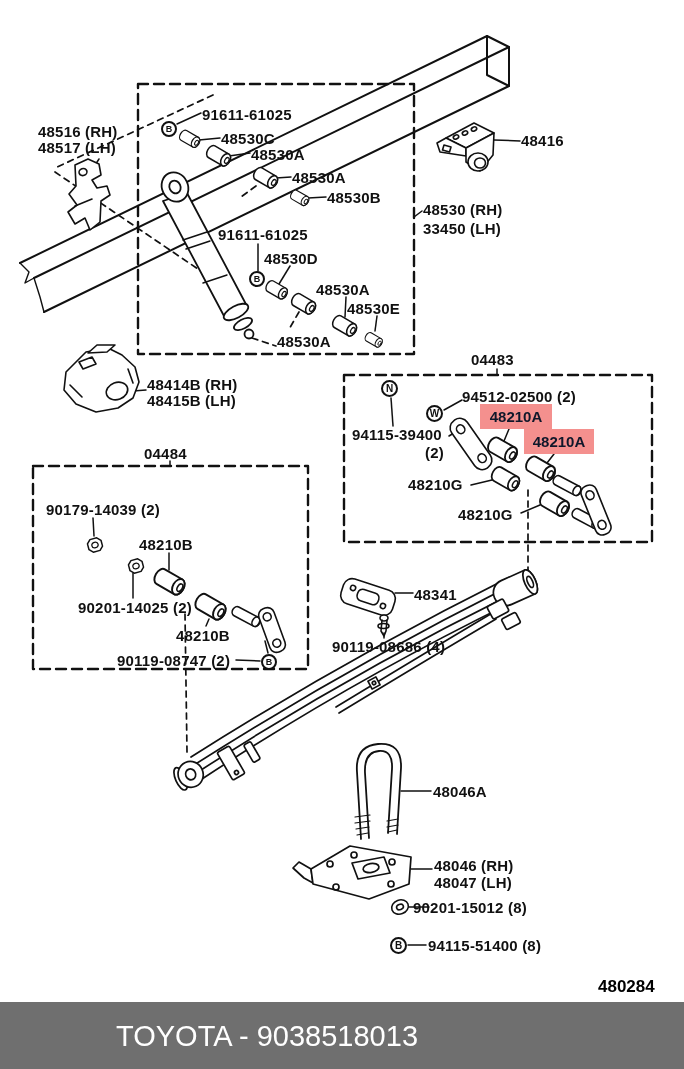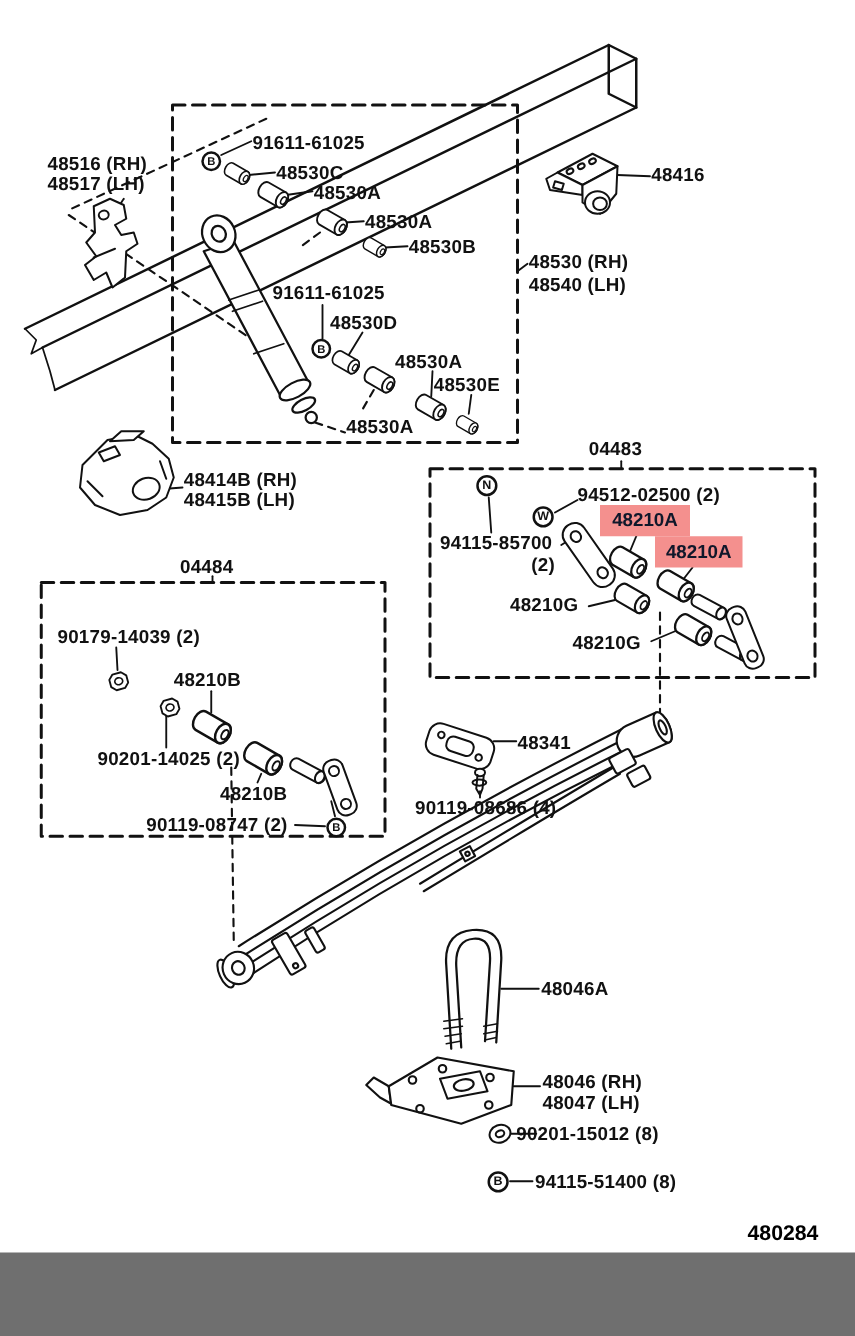--- a/index.html
+++ b/index.html
@@ -281,30 +281,30 @@
 <div class="lbl" style="left:292px;top:170px">48530A</div>
 <div class="lbl" style="left:327px;top:190px">48530B</div>
 <div class="lbl" style="left:218px;top:227px">91611-61025</div>
 <div class="lbl" style="left:264px;top:251px">48530D</div>
 <div class="lbl" style="left:316px;top:282px">48530A</div>
 <div class="lbl" style="left:347px;top:301px">48530E</div>
 <div class="lbl" style="left:277px;top:334px">48530A</div>
 <div class="lbl" style="left:521px;top:133px">48416</div>
 <div class="lbl lh18" style="left:423px;top:201px">
   <span>48530 (RH)</span>
-  <span>48540 (LH)</span>
+  <span>33450 (LH)</span>
 </div>
 <div class="lbl lh16" style="left:147px;top:377px">
   <span>48414B (RH)</span>
   <span>48415B (LH)</span>
 </div>
 
 <div class="lbl" style="left:471px;top:352px">04483</div>
 <div class="lbl" style="left:462px;top:389px">94512-02500 (2)</div>
-<div class="lbl" style="left:352px;top:427px">94115-85700</div>
+<div class="lbl" style="left:352px;top:427px">94115-39400</div>
 <div class="lbl" style="left:425px;top:445px">(2)</div>
 <div class="hl" style="left:480px;top:404px;width:72px;height:25px">48210A</div>
 <div class="hl" style="left:524px;top:429px;width:70px;height:25px">48210A</div>
 <div class="lbl" style="left:408px;top:477px">48210G</div>
 <div class="lbl" style="left:458px;top:507px">48210G</div>
 
 <div class="lbl" style="left:144px;top:446px">04484</div>
 <div class="lbl" style="left:46px;top:502px">90179-14039 (2)</div>
 <div class="lbl" style="left:139px;top:537px">48210B</div>
 <div class="lbl" style="left:78px;top:600px">90201-14025 (2)</div>
@@ -318,15 +318,16 @@
 <div class="lbl lh17" style="left:434px;top:857px">
   <span>48046 (RH)</span>
   <span>48047 (LH)</span>
 </div>
 <div class="lbl" style="left:413px;top:900px">90201-15012 (8)</div>
 <div class="lbl" style="left:428px;top:938px">94115-51400 (8)</div>
 
 <div id="pagecode">480284</div>
 
 <div id="footer">
+  <div class="ft" id="ft-left">TOYOTA - 9038518013</div>
 </div>
 
 </div>
 
 </body></html>

